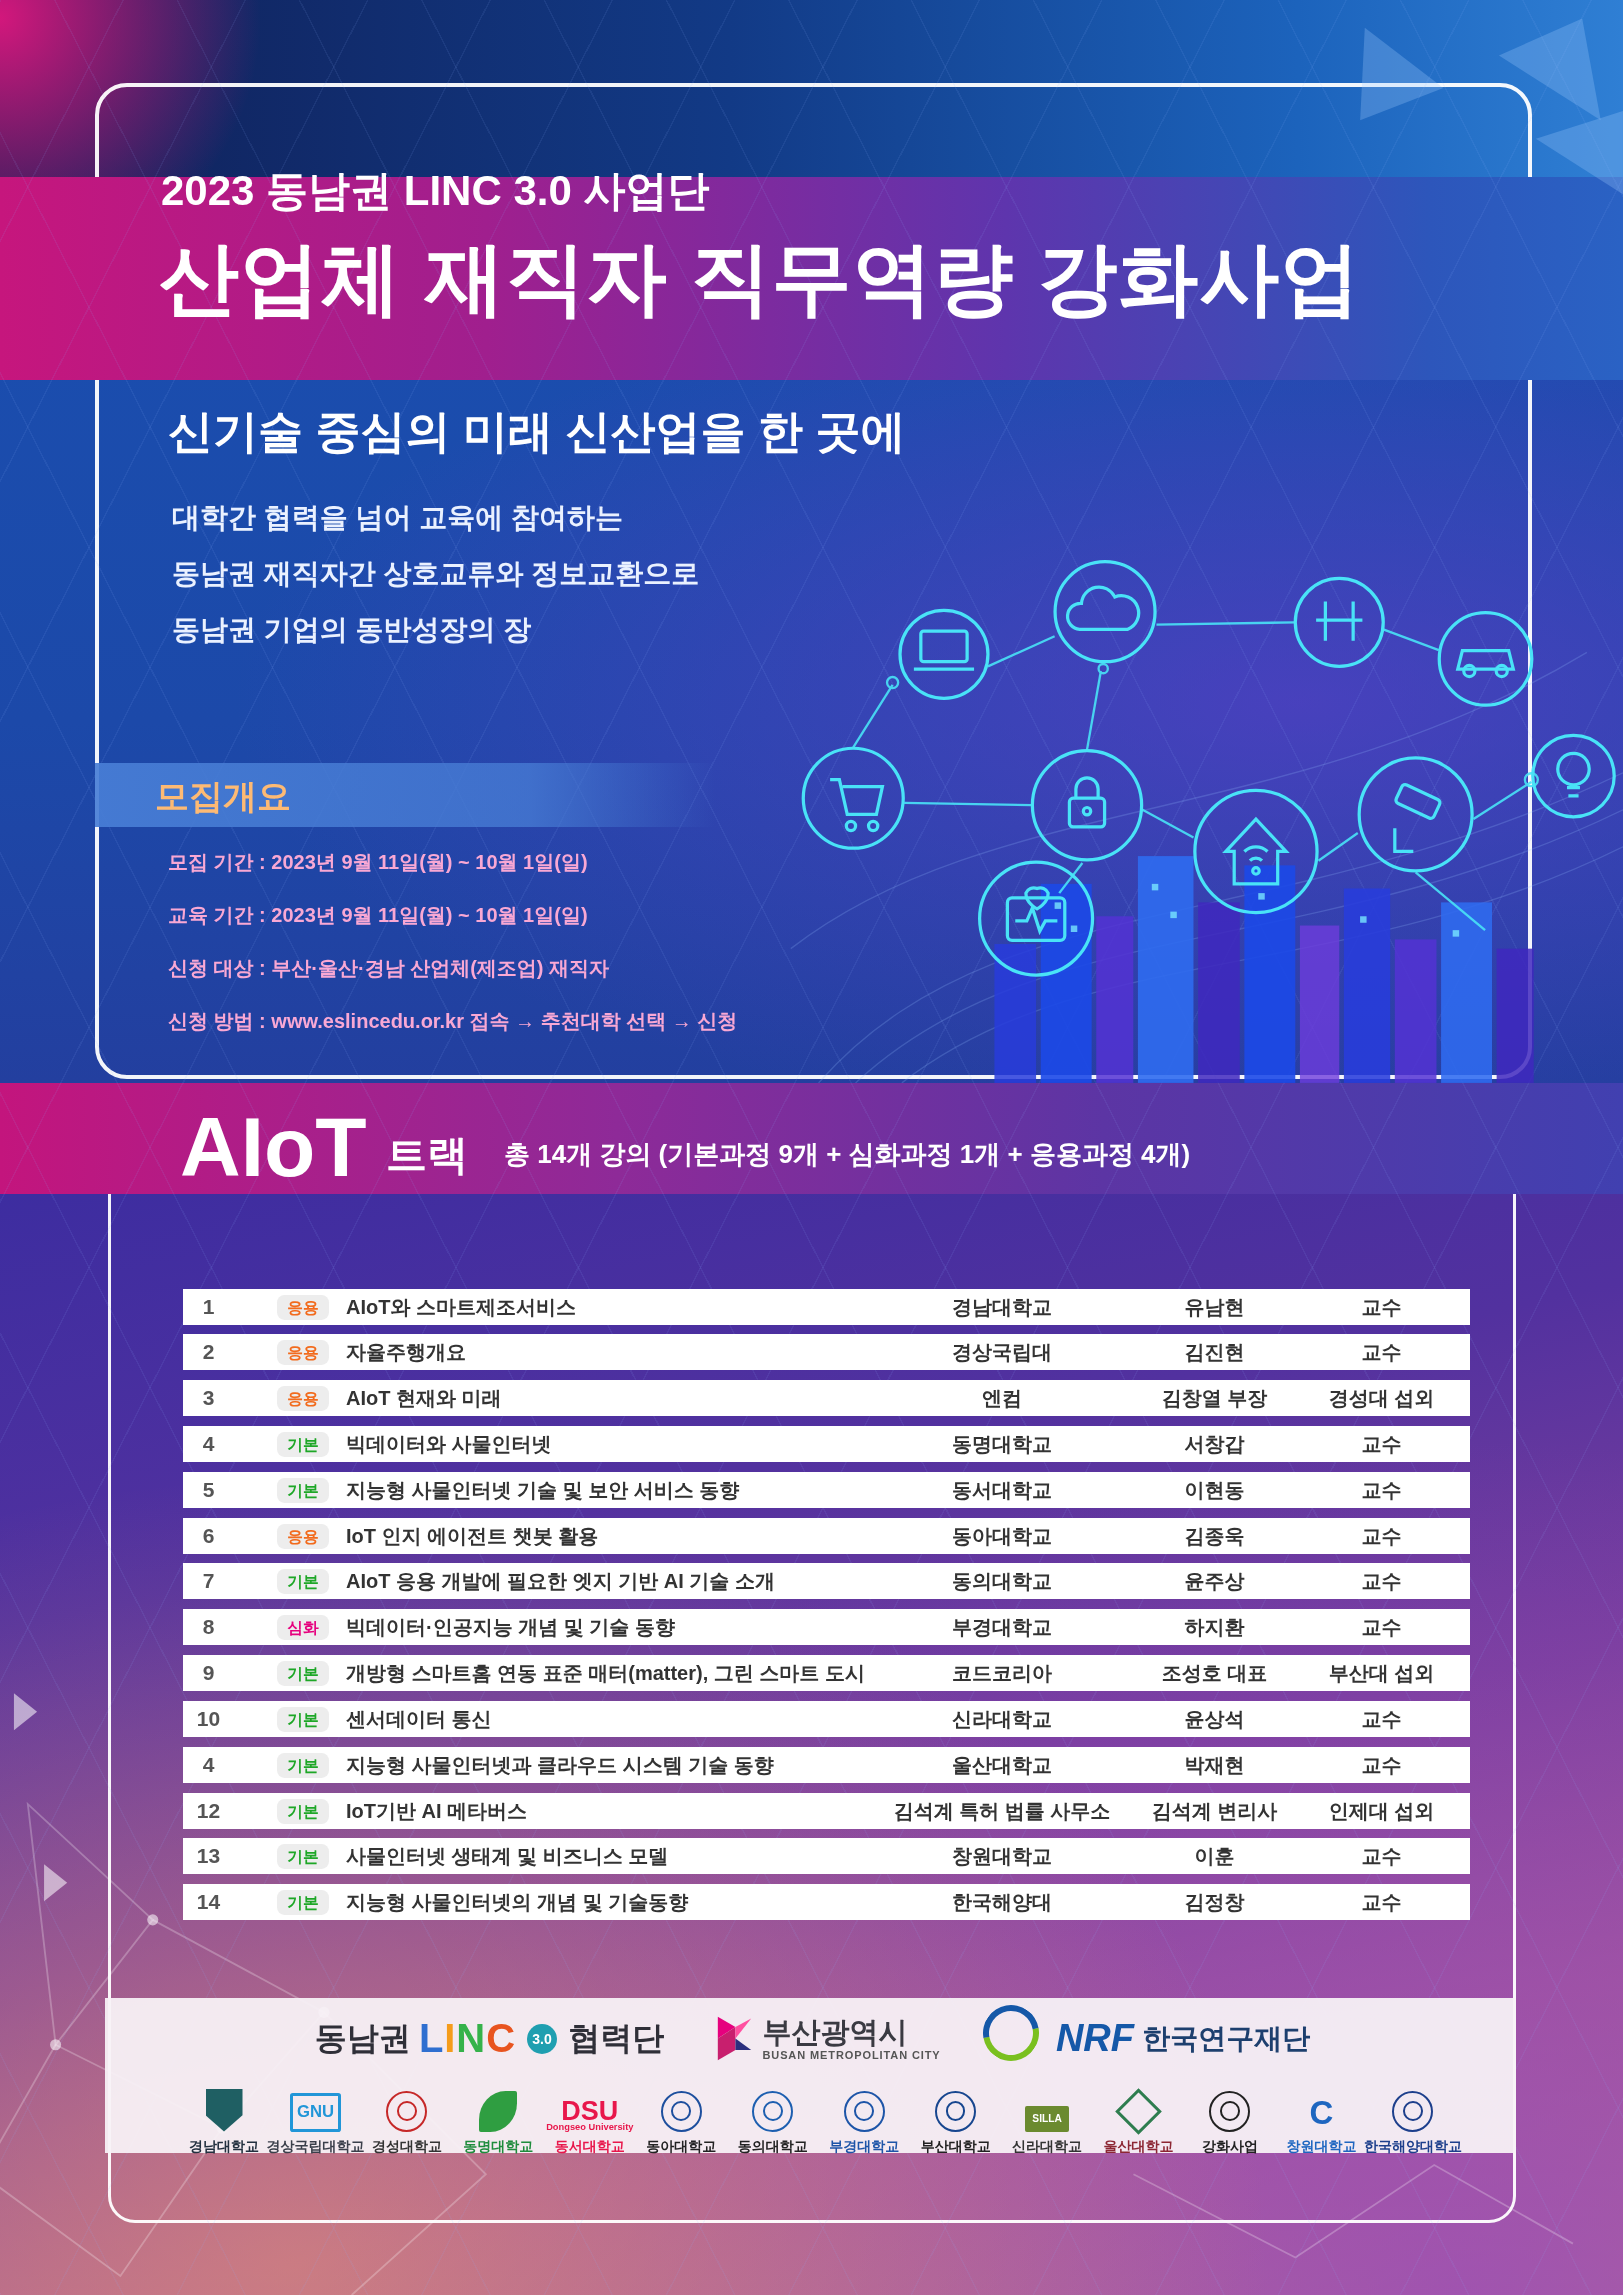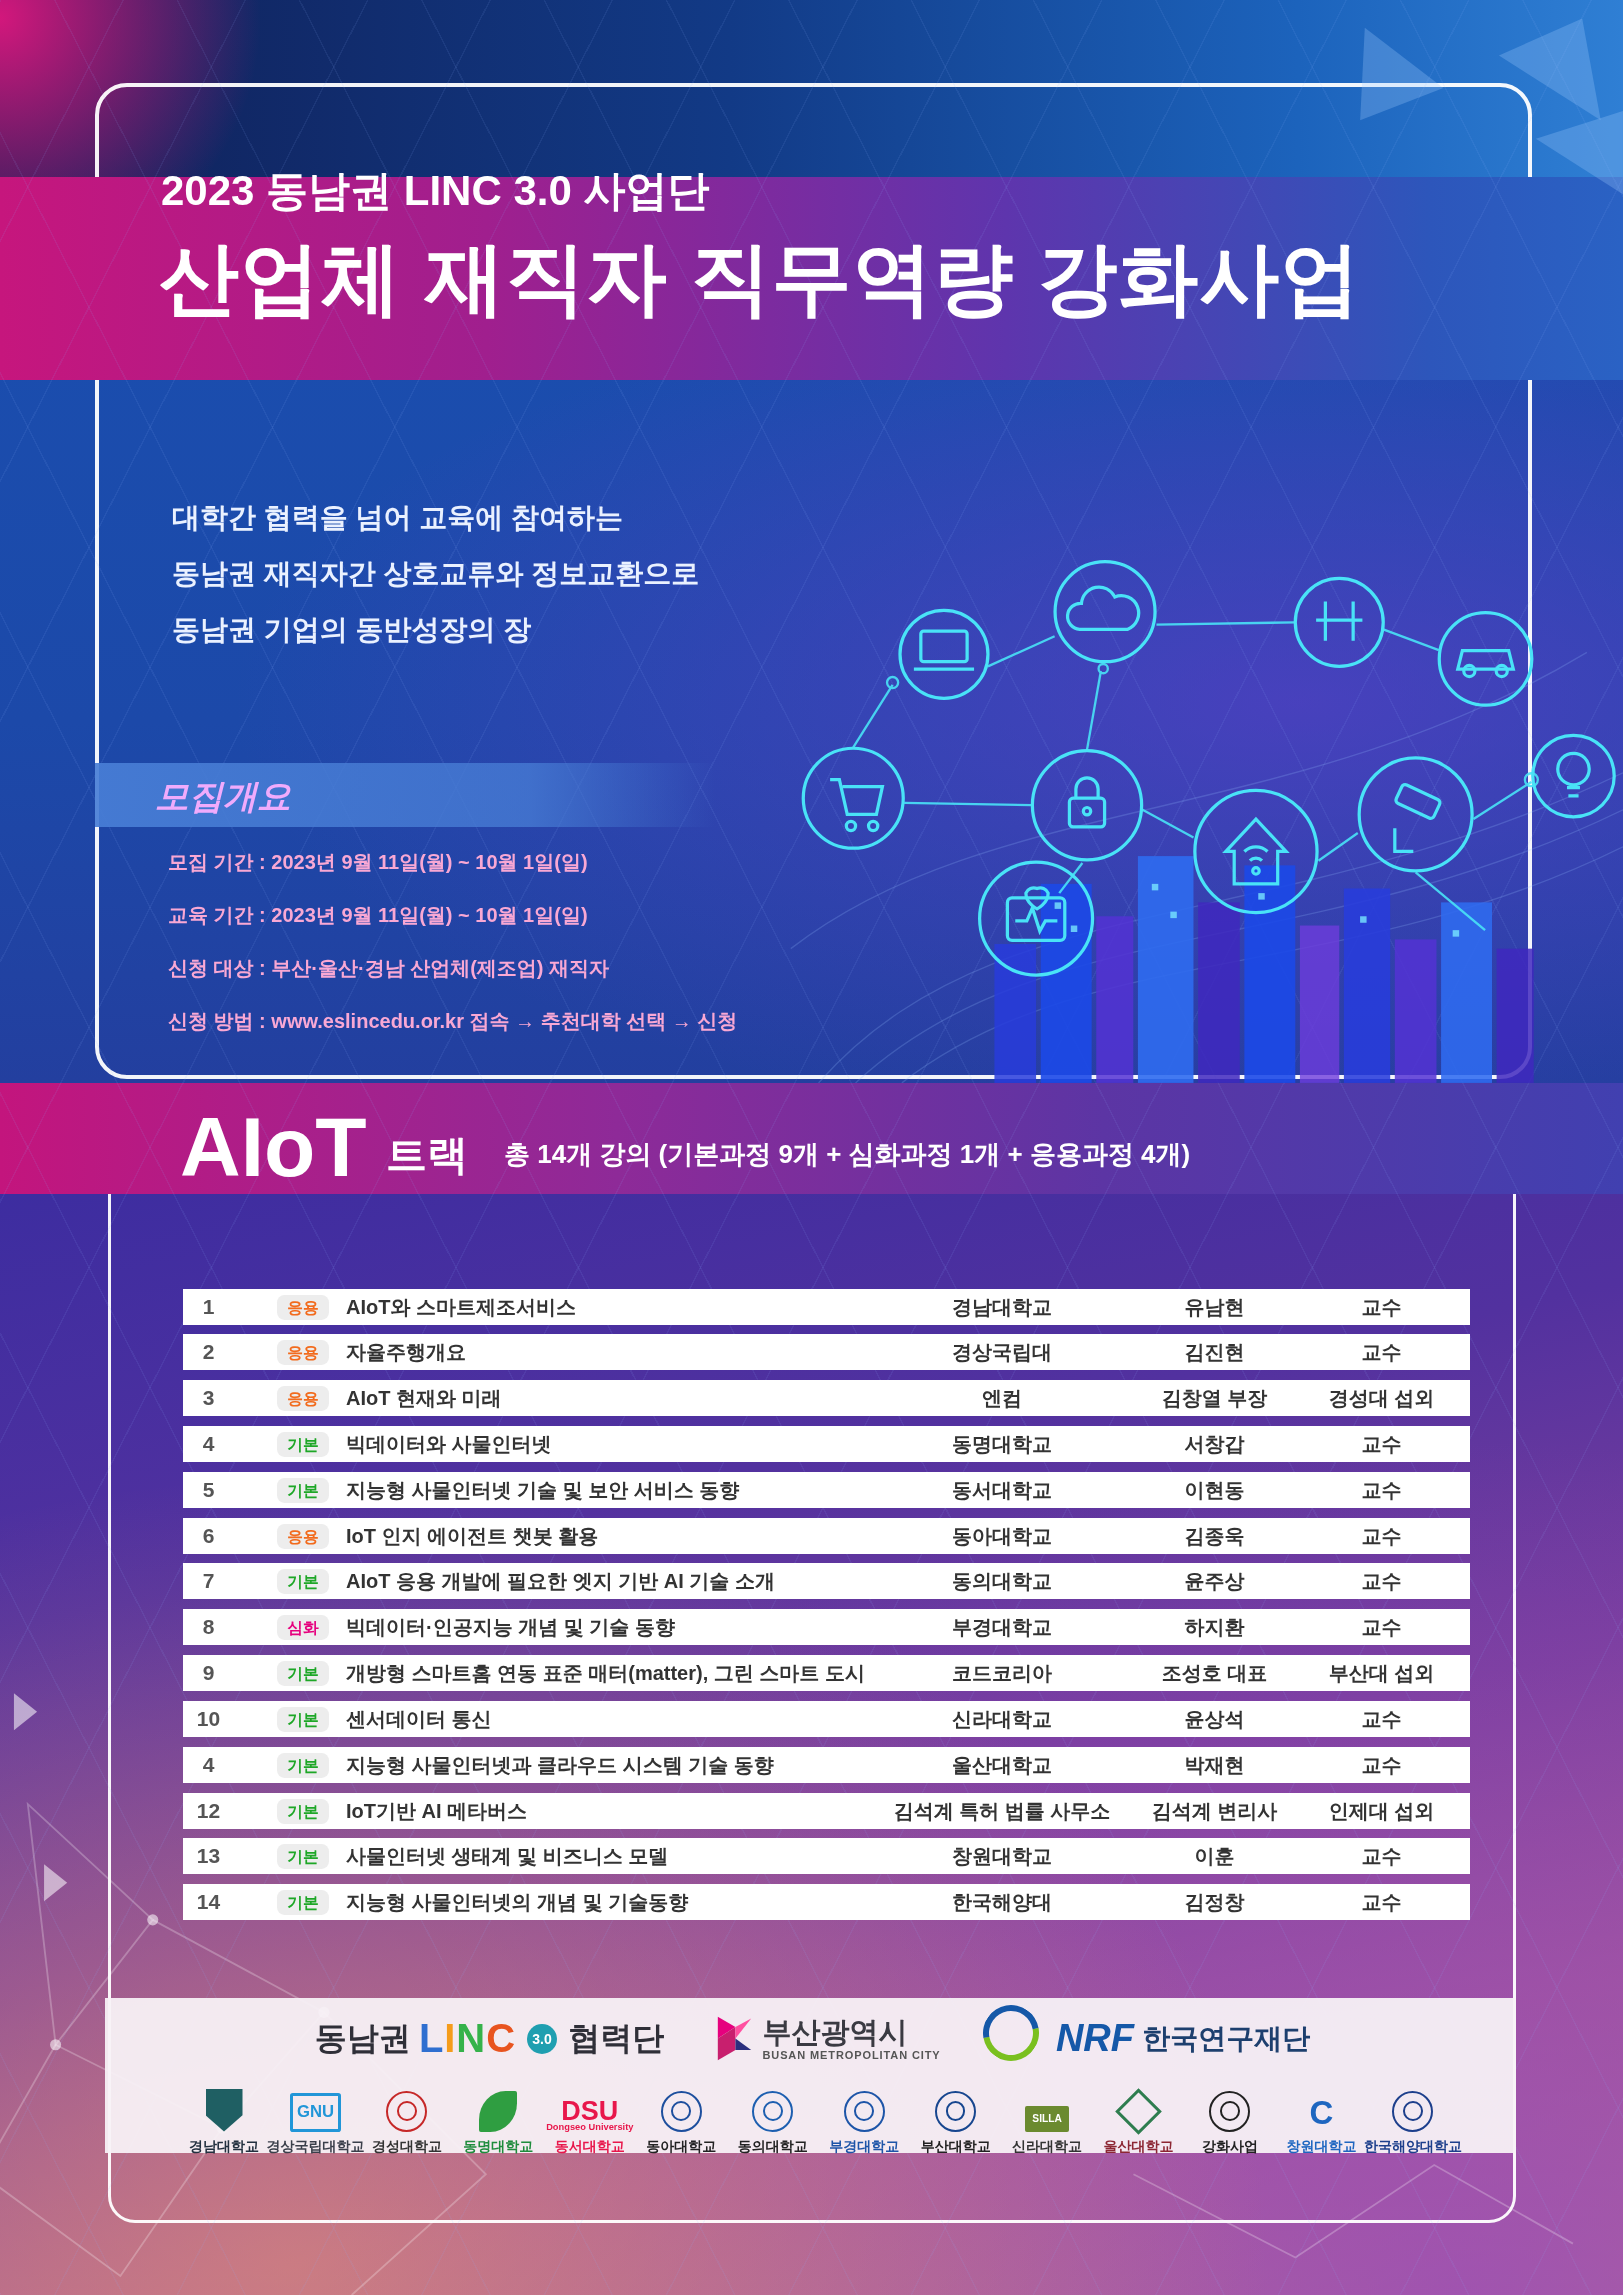--- a/index.html
+++ b/index.html
@@ -35,21 +35,21 @@
   .frame2{left:108px;top:1116px;width:1408px;height:1107px;border-width:3.2px;border-radius:27px;}
 
   
   .program-label{left:161px;top:163px;color:#fff;font-size:42px;font-weight:800;letter-spacing:0;}
   .main-title{left:159px;top:226px;color:#fff;font-size:80px;font-weight:900;letter-spacing:0.9px;white-space:nowrap;}
   .subtitle{left:168px;top:402px;color:#fff;font-size:45px;font-weight:800;white-space:nowrap;}
   .desc{left:172px;top:490px;color:#eaf1ff;font-size:28px;font-weight:600;line-height:56px;white-space:nowrap;}
 
   .recruit-band{left:95px;top:763px;width:620px;height:64px;
     background:linear-gradient(90deg,rgba(72,126,214,.92) 0%,rgba(72,126,214,.75) 70%,rgba(72,126,214,0) 100%);}
-  .recruit-label{left:155px;top:774px;color:#f0abfc;font-size:34px;font-weight:800;font-style:italic;}
+  .recruit-label{left:155px;top:774px;color:#fdba74;font-size:34px;font-weight:800;}
   .recruit-lines{left:168px;top:836px;color:#f9a8d4;font-size:20px;font-weight:600;line-height:53px;white-space:nowrap;}
 
   
   .illust{left:763px;top:532px;width:860px;height:551px;}
   .deco{left:0;top:0;width:1623px;height:2295px;pointer-events:none;}
 
   
   .aiot-wrap{left:180px;top:1092px;height:97px;display:flex;align-items:flex-end;color:#fff;white-space:nowrap;}
   .aiot-name{font-size:84px;font-weight:900;line-height:1;}
   .aiot-type{font-size:41px;font-weight:800;margin:0 0 6.5px 19.4px;}
@@ -134,20 +134,21 @@
         <circle cx="120" cy="4420" r="12"></circle>
       <circle cx="480" cy="4600" r="12"></circle>
         <circle cx="700" cy="4350" r="12"></circle>
       <path d="M30 3660 L80 3700 L30 3740 Z"></path>
       <path d="M95 4030 L145 4070 L95 4110 Z"></path>
     </g>
   </svg>
 
   <div class="abs program-label">2023 동남권 LINC 3.0 사업단</div>
   <div class="abs main-title">산업체 재직자 직무역량 강화사업</div>
+  <div class="abs subtitle">신기술 중심의 미래 신산업을 한 곳에</div>
   <div class="abs desc">
     <div>대학간 협력을 넘어 교육에 참여하는</div>
     <div>동남권 재직자간 상호교류와 정보교환으로</div>
     <div>동남권 기업의 동반성장의 장</div>
   </div>
 
   <div class="abs recruit-band"></div>
   <div class="abs recruit-label">모집개요</div>
   <div class="abs recruit-lines">
     <div>모집 기간 : 2023년 9월 11일(월) ~ 10월 1일(일)</div>

